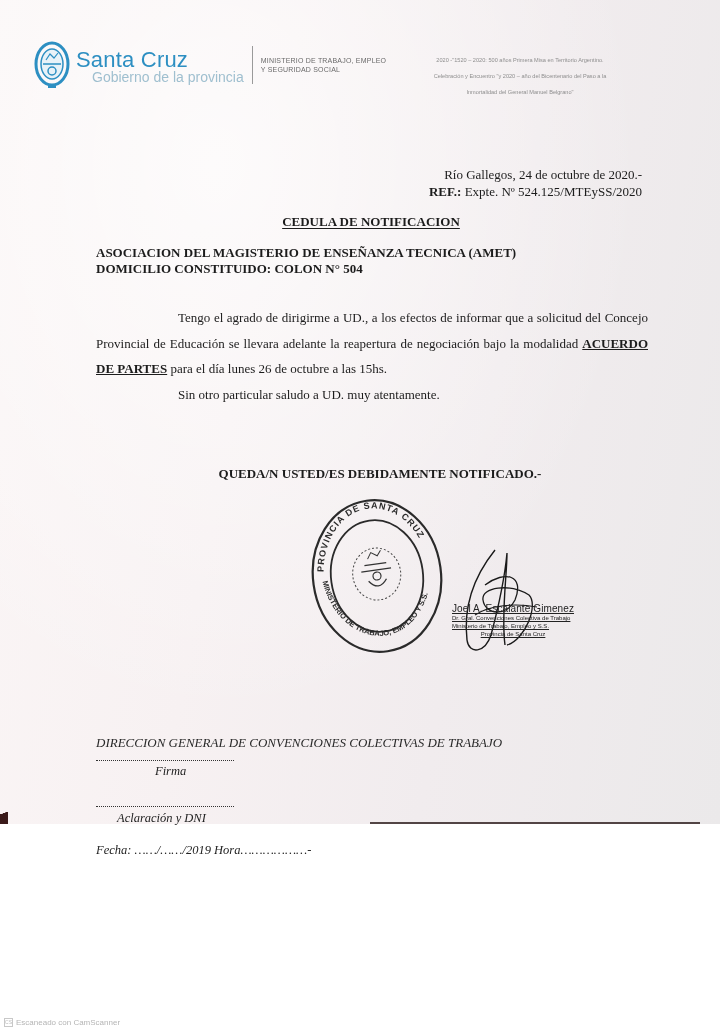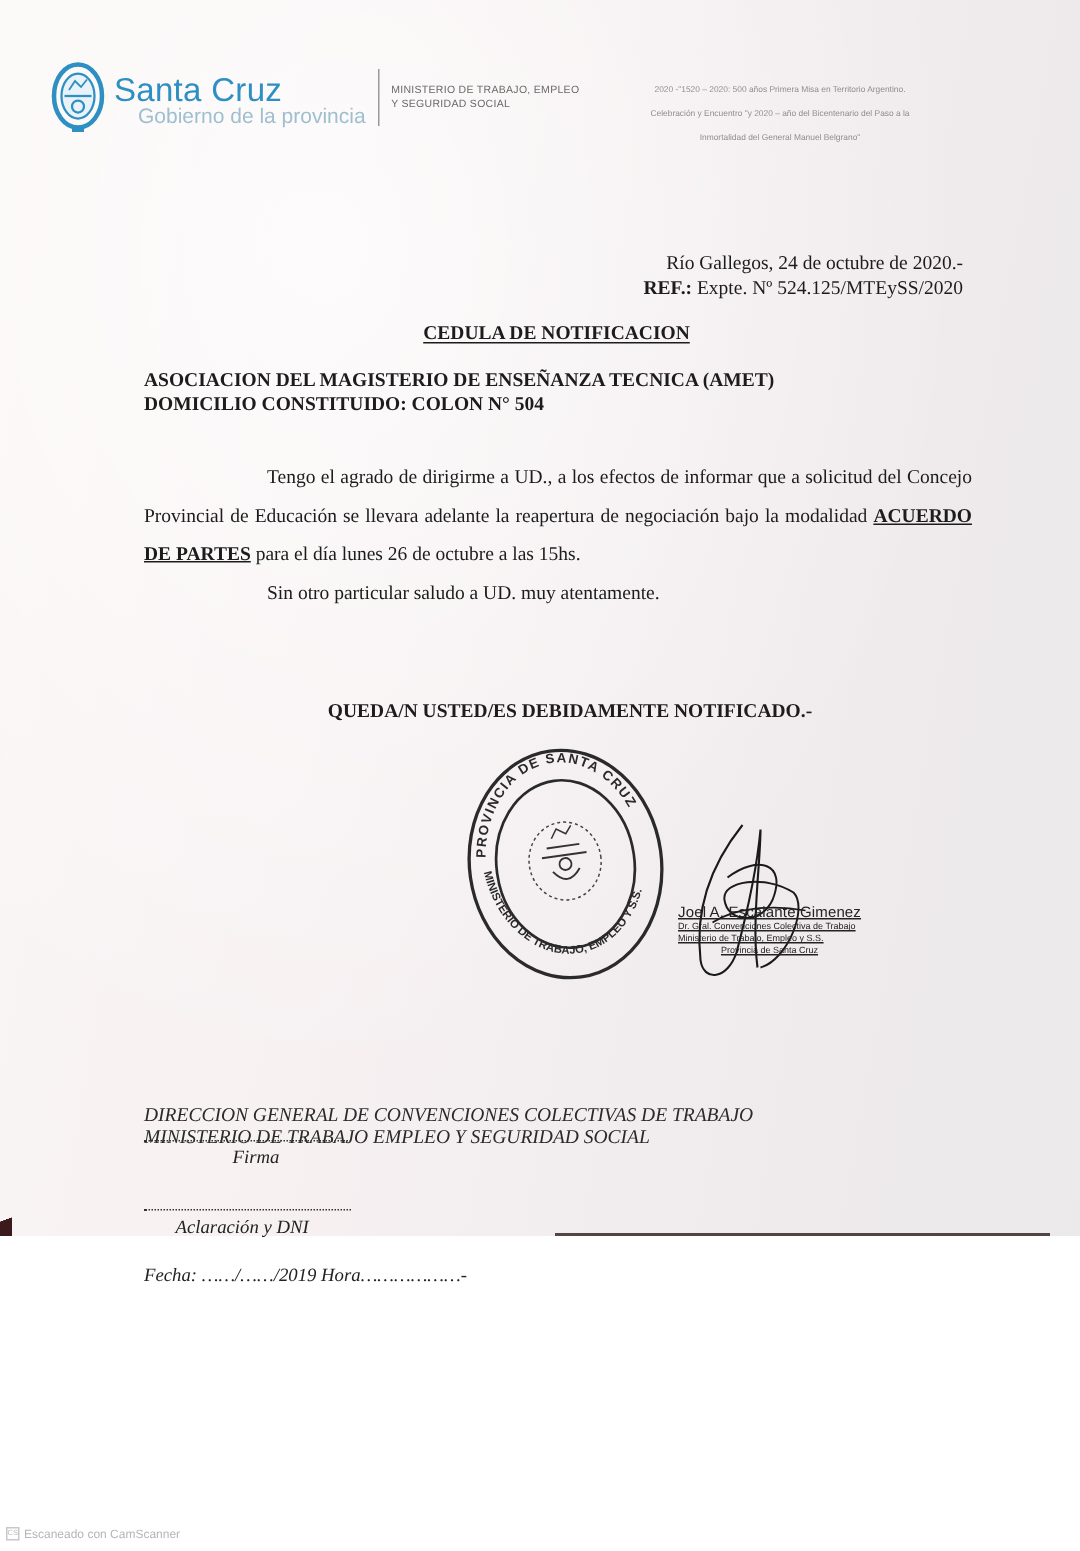--- a/index.html
+++ b/index.html
@@ -148,21 +148,20 @@
 
   <div class="signer">
     <div class="signer-name">Joel A. Escalante Gimenez</div>
     <div class="signer-line">Dr. Gral. Convenciones Colectiva de Trabajo</div>
     <div class="signer-line">Ministerio de Trabajo, Empleo y S.S.</div>
     <div class="signer-line c">Provincia de Santa Cruz</div>
   </div>
 
   <div class="footer-dept">
     <div>DIRECCION GENERAL DE CONVENCIONES COLECTIVAS DE TRABAJO</div>
-    <div>MINISTERIO DE TRABAJO EMPLEO Y SEGURIDAD SOCIAL</div>
   </div>
 
   <div class="dots" style="top:760px;"></div>
   <div class="fill-label" style="left:155px; top:764px;">Firma</div>
 
   <div class="dots" style="top:806px;"></div>
   <div class="fill-label" style="left:117px; top:811px;">Aclaración y DNI</div>
 
   <div class="fecha">Fecha: ……/……/2019  Hora………………-</div>
 

